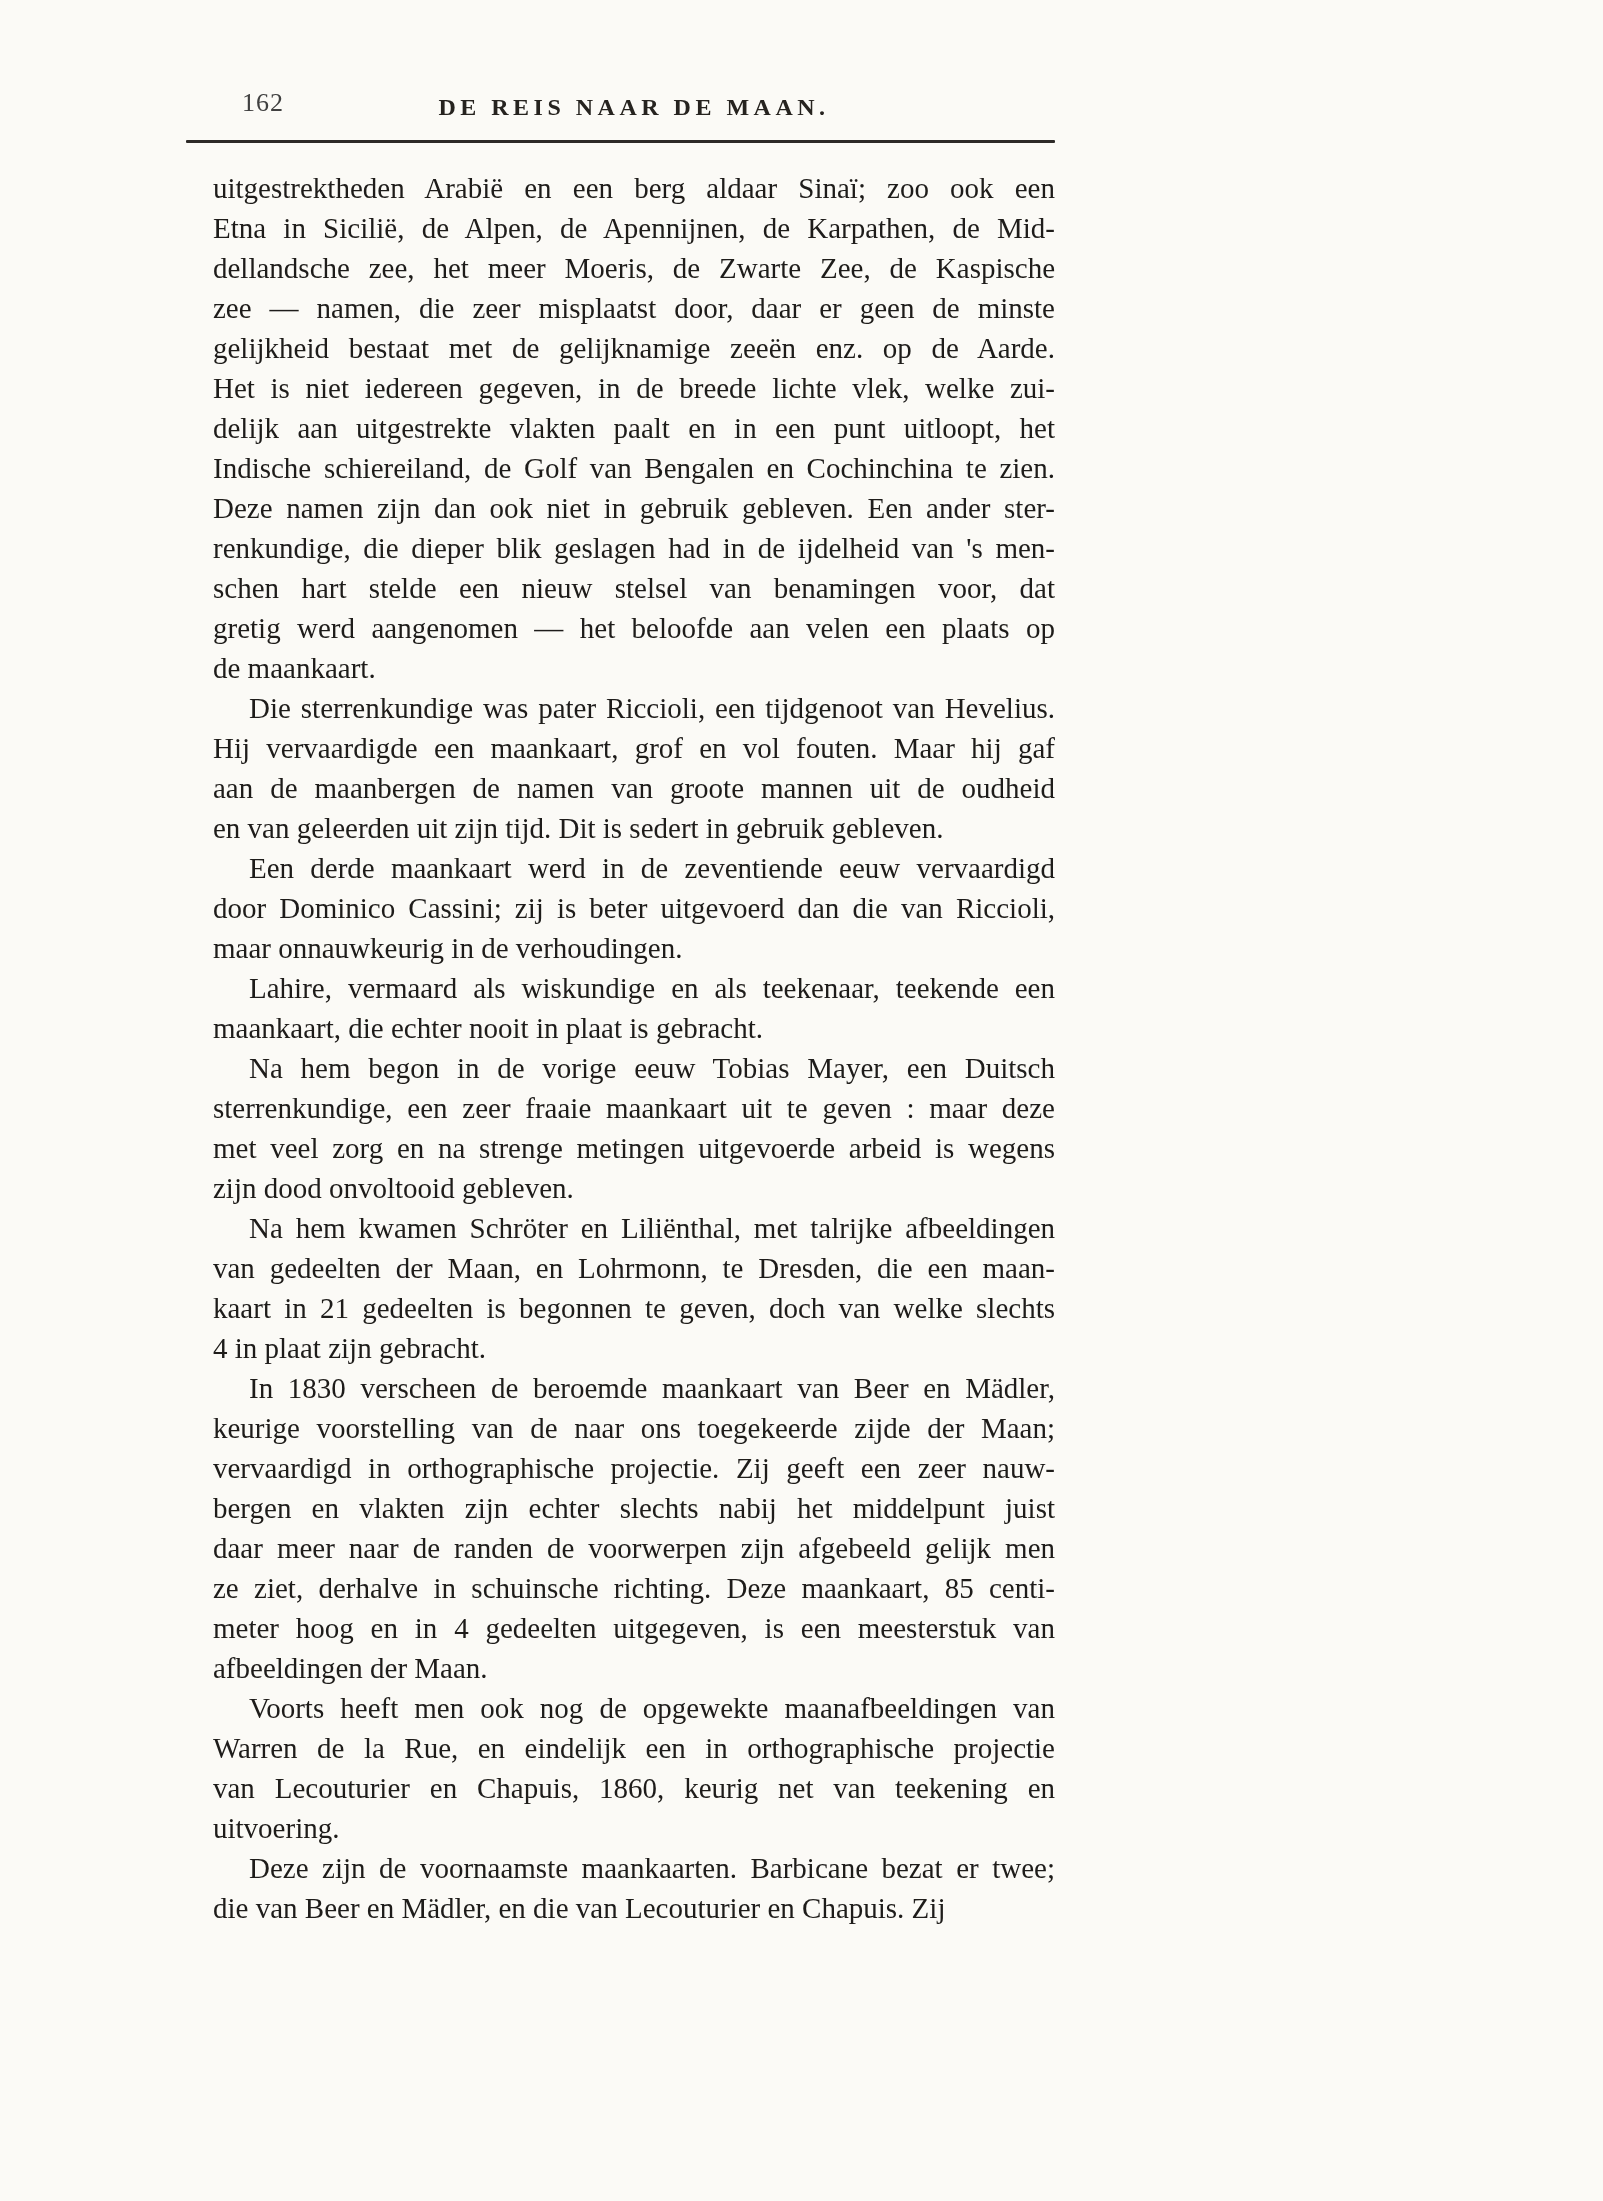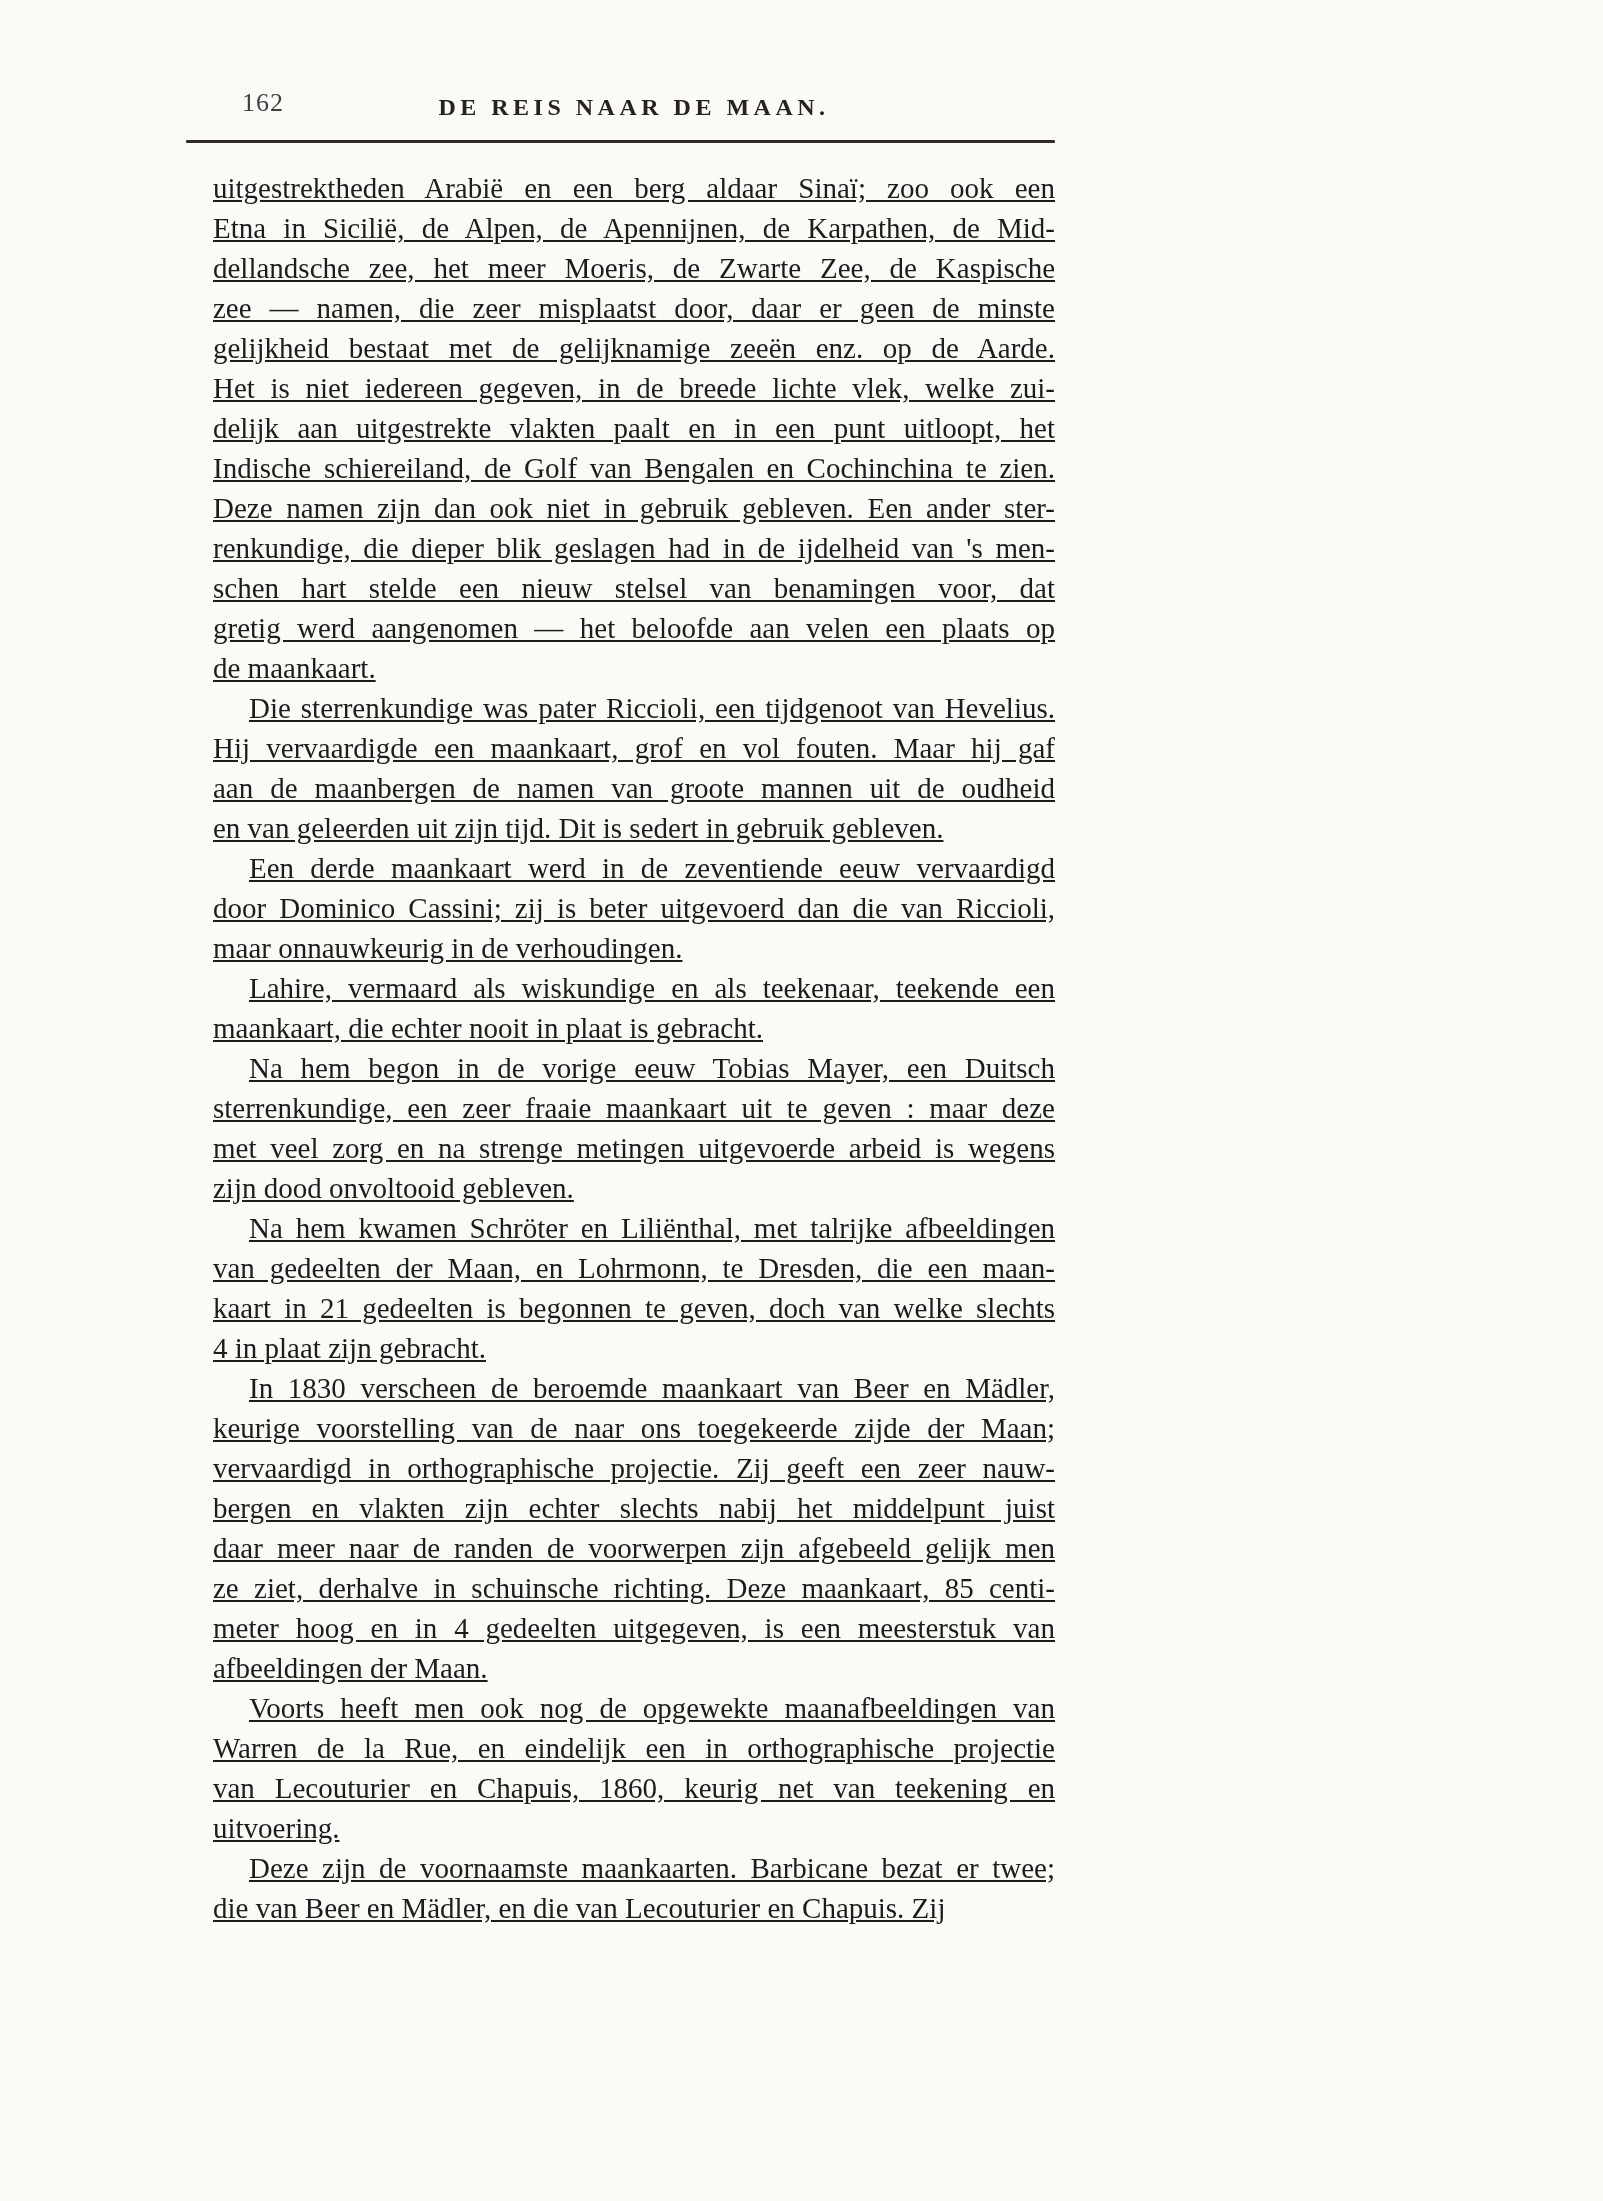--- a/index.html
+++ b/index.html
@@ -20,21 +20,21 @@
     position:absolute;left:0;right:0;top:6px;
     text-align:center;font-size:24px;font-weight:bold;
     letter-spacing:4.5px;color:#26231f;
   }
   .rule{
     position:relative;left:-27px;width:calc(100% + 27px);
     height:3px;background:#2d2a27;margin-top:8px;border-radius:1px;
   }
   .body-text{margin-top:25px;font-size:29px;line-height:40px;}
   .paragraph{margin:0;}
-  .line{text-align:justify;text-align-last:justify;text-decoration:underline;}
+  .line{text-align:justify;text-align-last:justify;}
   .line.last{text-align-last:left;}
   .line.indent{padding-left:36px;}
 </style>
 </head>
 <body>
 
 <div class="page">
   <div class="text-block">
     <div class="header">
       <span class="page-number">162</span>

